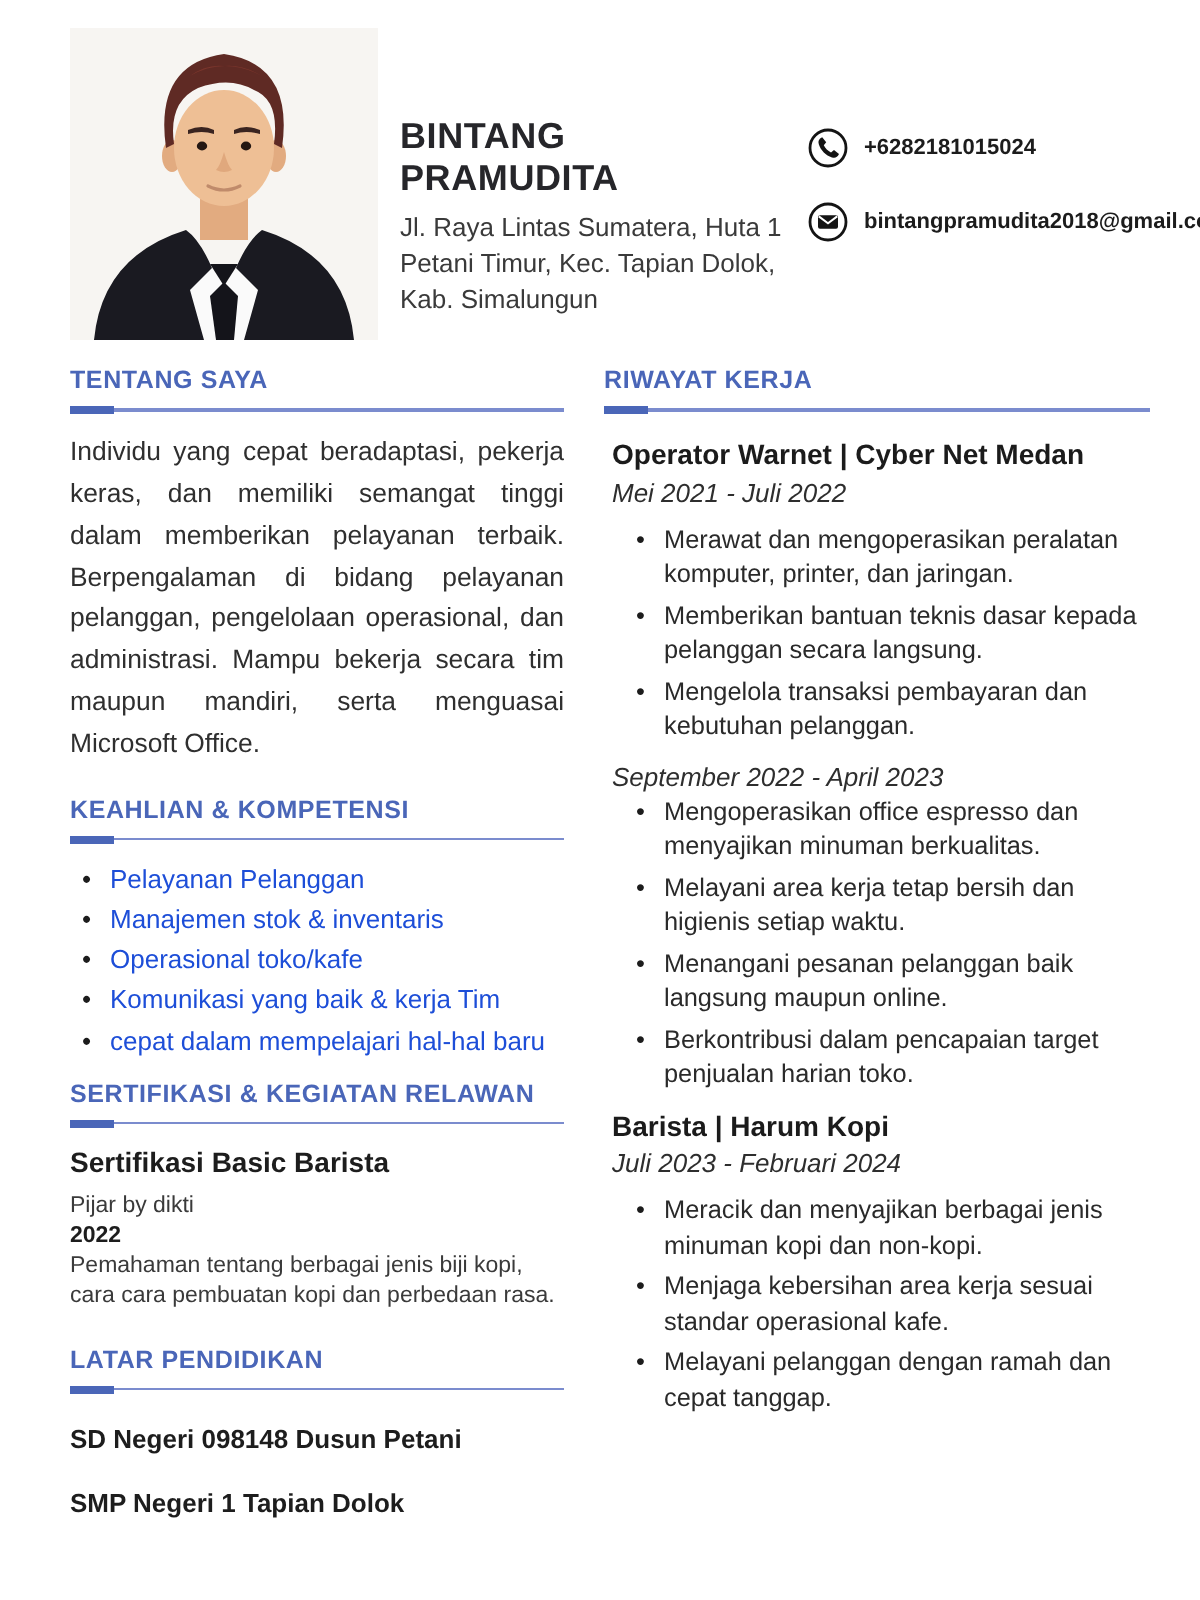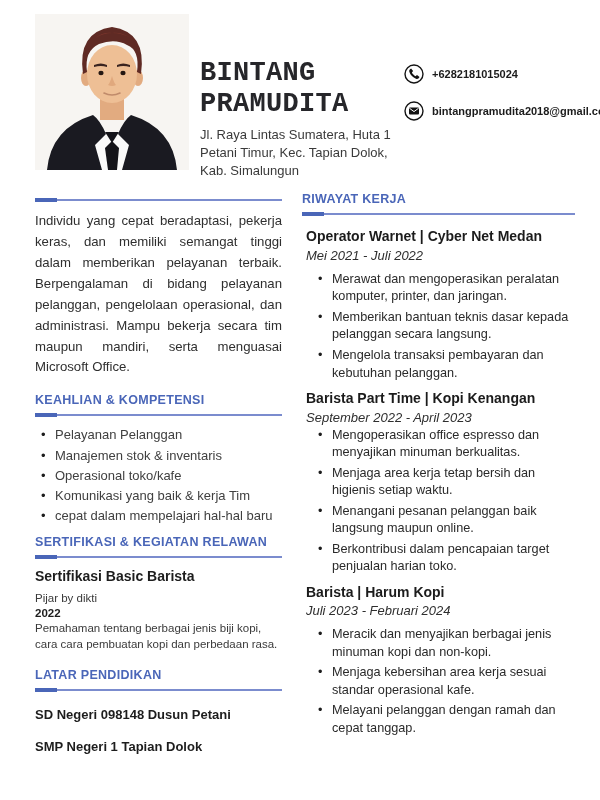--- a/index.html
+++ b/index.html
@@ -24,22 +24,22 @@
   .header{display:flex;align-items:flex-start;}
   .photo{
     width:154px;height:156px;flex:0 0 154px;
     overflow:hidden;
   }
   .photo svg{display:block;}
   .id-block{
     width:196px;margin-left:11px;padding-top:44px;flex:0 0 196px;
   }
   .name{
-    font-size:27px;font-weight:800;line-height:1.16;
-    color:var(--title_text);letter-spacing:.3px;font-family:Liberation Mono, monospace;
+    font-size:18px;font-weight:800;line-height:1.16;
+    color:var(--title_text);letter-spacing:.3px;
   }
   .address{
     margin-top:5px;font-size:13px;line-height:1.38;color:#3a3a3a;
   }
   .contact-block{margin-left:8px;padding-top:50px;}
   .contact-row{display:flex;align-items:center;margin-bottom:17px;}
   .contact-icon{
     width:20px;height:20px;flex:0 0 20px;margin-right:8px;
   }
   .contact-text{font-size:11px;font-weight:700;color:#1c1c1c;}
@@ -64,21 +64,21 @@
   }
 
   .about-text{
     font-size:13.2px;line-height:1.58;text-align:justify;color:#2f2f2f;
     margin-bottom:15px;
   }
 
   ul.skills{list-style:none;margin:4px 0 10px 6px;}
   ul.skills li{
     font-size:13px;line-height:1.4;padding-left:14px;position:relative;
-    margin-bottom:2px;color:#404040;
+    margin-bottom:2px;color:#1d4ed8;
   }
   ul.skills li::before{
     content:"•";position:absolute;left:0;top:0;color:#1c1c1c;
   }
 
   .cert-name{font-size:14px;font-weight:700;color:#1d1d1d;margin-bottom:7px;}
   .cert-issuer{font-size:11.5px;color:#3a3a3a;line-height:1.3;}
   .cert-year{font-size:11.5px;font-weight:700;color:#1d1d1d;line-height:1.3;}
   .cert-desc{font-size:11.5px;color:#3a3a3a;line-height:1.35;margin-bottom:16px;}
 
@@ -165,20 +165,21 @@
         <span class="contact-text">bintangpramudita2018@gmail.com</span>
       </div>
     </div>
   </div>
 
   <div class="columns">
 
     <div class="col-left">
 
       <div>
+        <div class="section-title">TENTANG SAYA</div>
         <div class="divider">
             <span class="thin"></span>
             <span class="thick"></span>
           </div>
         <div class="about-text">Individu yang cepat beradaptasi, pekerja keras, dan memiliki semangat tinggi dalam memberikan pelayanan terbaik. Berpengalaman di bidang pelayanan pelanggan, pengelolaan operasional, dan administrasi. Mampu bekerja secara tim maupun mandiri, serta menguasai Microsoft Office.</div>
       </div>
 
       <div>
         <div class="section-title">KEAHLIAN &amp; KOMPETENSI</div>
         <div class="divider">
@@ -233,25 +234,24 @@
           <div class="job-title">Operator Warnet | Cyber Net Medan</div>
           <div class="job-period">Mei 2021 - Juli 2022</div>
           <ul class="job-bullets">
             <li>Merawat dan mengoperasikan peralatan komputer, printer, dan jaringan.</li>
             <li>Memberikan bantuan teknis dasar kepada pelanggan secara langsung.</li>
             <li>Mengelola transaksi pembayaran dan kebutuhan pelanggan.</li>
           </ul>
         </div>
 
         <div class="job">
-          <div class="job-title">Barista Part Time | Kopi Kenangan</div>
           <div class="job-period">September 2022 - April 2023</div>
           <ul class="job-bullets" style="margin-top:2px">
             <li>Mengoperasikan office espresso dan menyajikan minuman berkualitas.</li>
-            <li>Menjaga area kerja tetap bersih dan higienis setiap waktu.</li>
+            <li>Melayani area kerja tetap bersih dan higienis setiap waktu.</li>
             <li>Menangani pesanan pelanggan baik langsung maupun online.</li>
             <li>Berkontribusi dalam pencapaian target penjualan harian toko.</li>
           </ul>
         </div>
 
         <div class="job">
           <div class="job-title">Barista | Harum Kopi</div>
           <div class="job-period">Juli 2023 - Februari 2024</div>
           <ul class="job-bullets">
             <li>Meracik dan menyajikan berbagai jenis minuman kopi dan non-kopi.</li>

